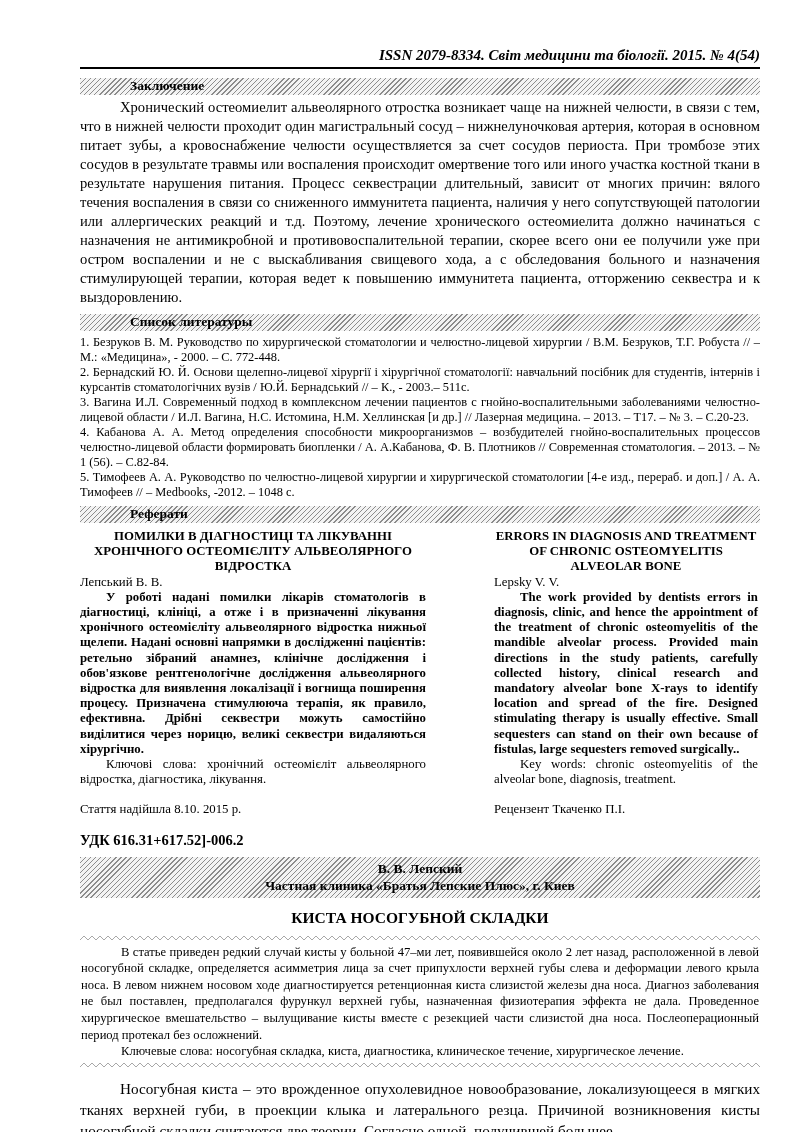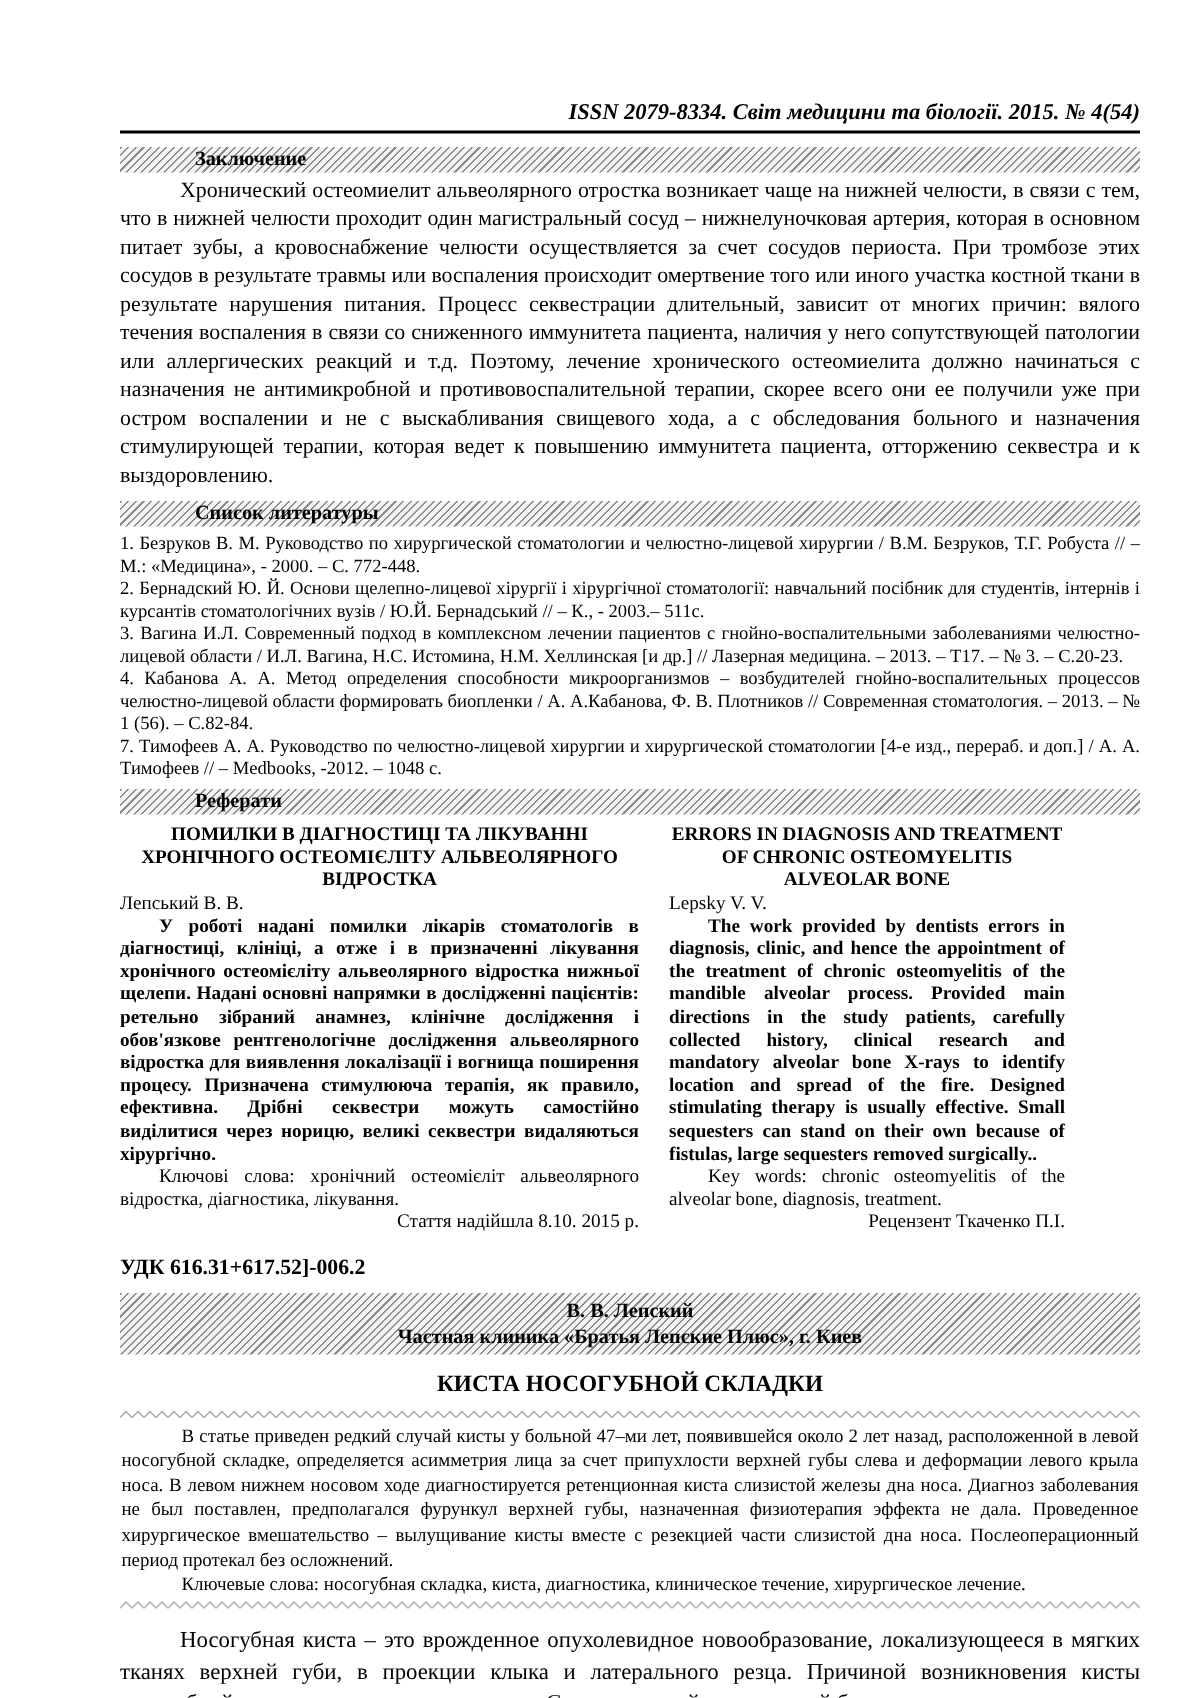--- a/index.html
+++ b/index.html
@@ -16,21 +16,20 @@
     overflow: hidden;
   }
   .content { width: 680px; }
 
   .journal-header {
     text-align: right;
     font-weight: bold;
     font-style: italic;
     font-size: 15px;
     line-height: 18px;
-    margin-top: 20px;
   }
   .header-rule {
     border: none;
     border-top: 2.2px solid #000;
     margin-top: 3px;
   }
 
   .hatch {
     background: repeating-linear-gradient(135deg,
       #8c8c8c 0px, #8c8c8c 1px, #f3f3f3 1px, #f3f3f3 3.6px);
@@ -48,29 +47,29 @@
     margin-top: 3px;
     font-size: 14.6px;
     line-height: 19px;
     text-align: justify;
     text-indent: 40px;
   }
 
   .refs { margin-top: 4px; font-size: 12.4px; line-height: 15px; }
   .refs p { text-align: justify; }
 
-  .cols { display: flex; margin-top: 6px; }
+  .cols { display: flex; margin-top: 6px; gap: 48px; }
   .col-left  { width: 346px; margin-right: 20px; }
   .col-right { width: 264px; }
   .col { font-size: 12.8px; line-height: 15.2px; }
   .col .abs-title  { font-weight: bold; text-align: center; }
   .col .abs-author { font-weight: normal; }
   .col .abs-body   { text-align: justify; text-indent: 26px; font-weight: bold; }
   .col .abs-kw     { text-align: justify; text-indent: 26px; }
-  .col .abs-note   { text-align: right; }
+  .col .abs-note   { margin-top: 15px; }
 
   .udc { margin-top: 14px; font-weight: bold; font-size: 14.5px; }
 
   .author-box {
     margin-top: 8px;
     padding: 3px 0 4px 0;
     text-align: center;
     font-weight: bold;
     font-size: 13.5px;
     line-height: 17px;
@@ -124,21 +123,21 @@
     <p class="body-para">Хронический остеомиелит альвеолярного отростка возникает чаще на нижней челюсти, в связи с тем, что в нижней челюсти проходит один магистральный сосуд – нижнелуночковая артерия, которая в основном питает зубы, а кровоснабжение челюсти осуществляется за счет сосудов периоста. При тромбозе этих сосудов в результате травмы или воспаления происходит омертвение того или иного участка костной ткани в результате нарушения питания. Процесс секвестрации длительный, зависит от многих причин: вялого течения воспаления в связи со сниженного иммунитета пациента, наличия у него сопутствующей патологии или аллергических реакций и т.д. Поэтому, лечение хронического остеомиелита должно начинаться с назначения не антимикробной и противовоспалительной терапии, скорее всего они ее получили уже при остром воспалении и не с выскабливания свищевого хода, а с обследования больного и назначения стимулирующей терапии, которая ведет к повышению иммунитета пациента, отторжению секвестра и к выздоровлению.</p>
 
     <div class="section-bar hatch" style="margin-top:7px">
       <span>Список литературы</span>
     </div>
     <div class="refs">
       <p>1. Безруков В. М. Руководство по хирургической стоматологии и челюстно-лицевой хирургии / В.М. Безруков, Т.Г. Робуста // – М.: «Медицина», - 2000. – С. 772-448.</p>
       <p>2. Бернадский Ю. Й. Основи щелепно-лицевої хірургії і хірургічної стоматології: навчальний посібник для студентів, інтернів і курсантів стоматологічних вузів / Ю.Й. Бернадський // – К., - 2003.– 511с.</p>
       <p>3. Вагина И.Л. Современный подход в комплексном лечении пациентов с гнойно-воспалительными заболеваниями челюстно-лицевой области / И.Л. Вагина, Н.С. Истомина, Н.М. Хеллинская [и др.] // Лазерная медицина. – 2013. – Т17. – № 3. – С.20-23.</p>
       <p>4. Кабанова А. А. Метод определения способности микроорганизмов – возбудителей гнойно-воспалительных процессов челюстно-лицевой области формировать биопленки / А. А.Кабанова, Ф. В. Плотников // Современная стоматология. – 2013. – № 1 (56). – С.82-84.</p>
-      <p>7. Тимофеев А. А. Руководство по челюстно-лицевой хирургии и хирургической стоматологии [4-е изд., перераб. и доп.] / А. А. Тимофеев // – Medbooks, -2012. – 1048 с.</p>
+      <p>5. Тимофеев А. А. Руководство по челюстно-лицевой хирургии и хирургической стоматологии [4-е изд., перераб. и доп.] / А. А. Тимофеев // – Medbooks, -2012. – 1048 с.</p>
     </div>
 
     <div class="section-bar hatch" style="margin-top:6px">
       <span>Реферати</span>
     </div>
 
     <div class="cols">
       <div class="col col-left">
         <div class="abs-title">ПОМИЛКИ В ДІАГНОСТИЦІ ТА ЛІКУВАННІ ХРОНІЧНОГО ОСТЕОМІЄЛІТУ АЛЬВЕОЛЯРНОГО ВІДРОСТКА</div>
         <div class="abs-author">Лепський В. В.</div>

